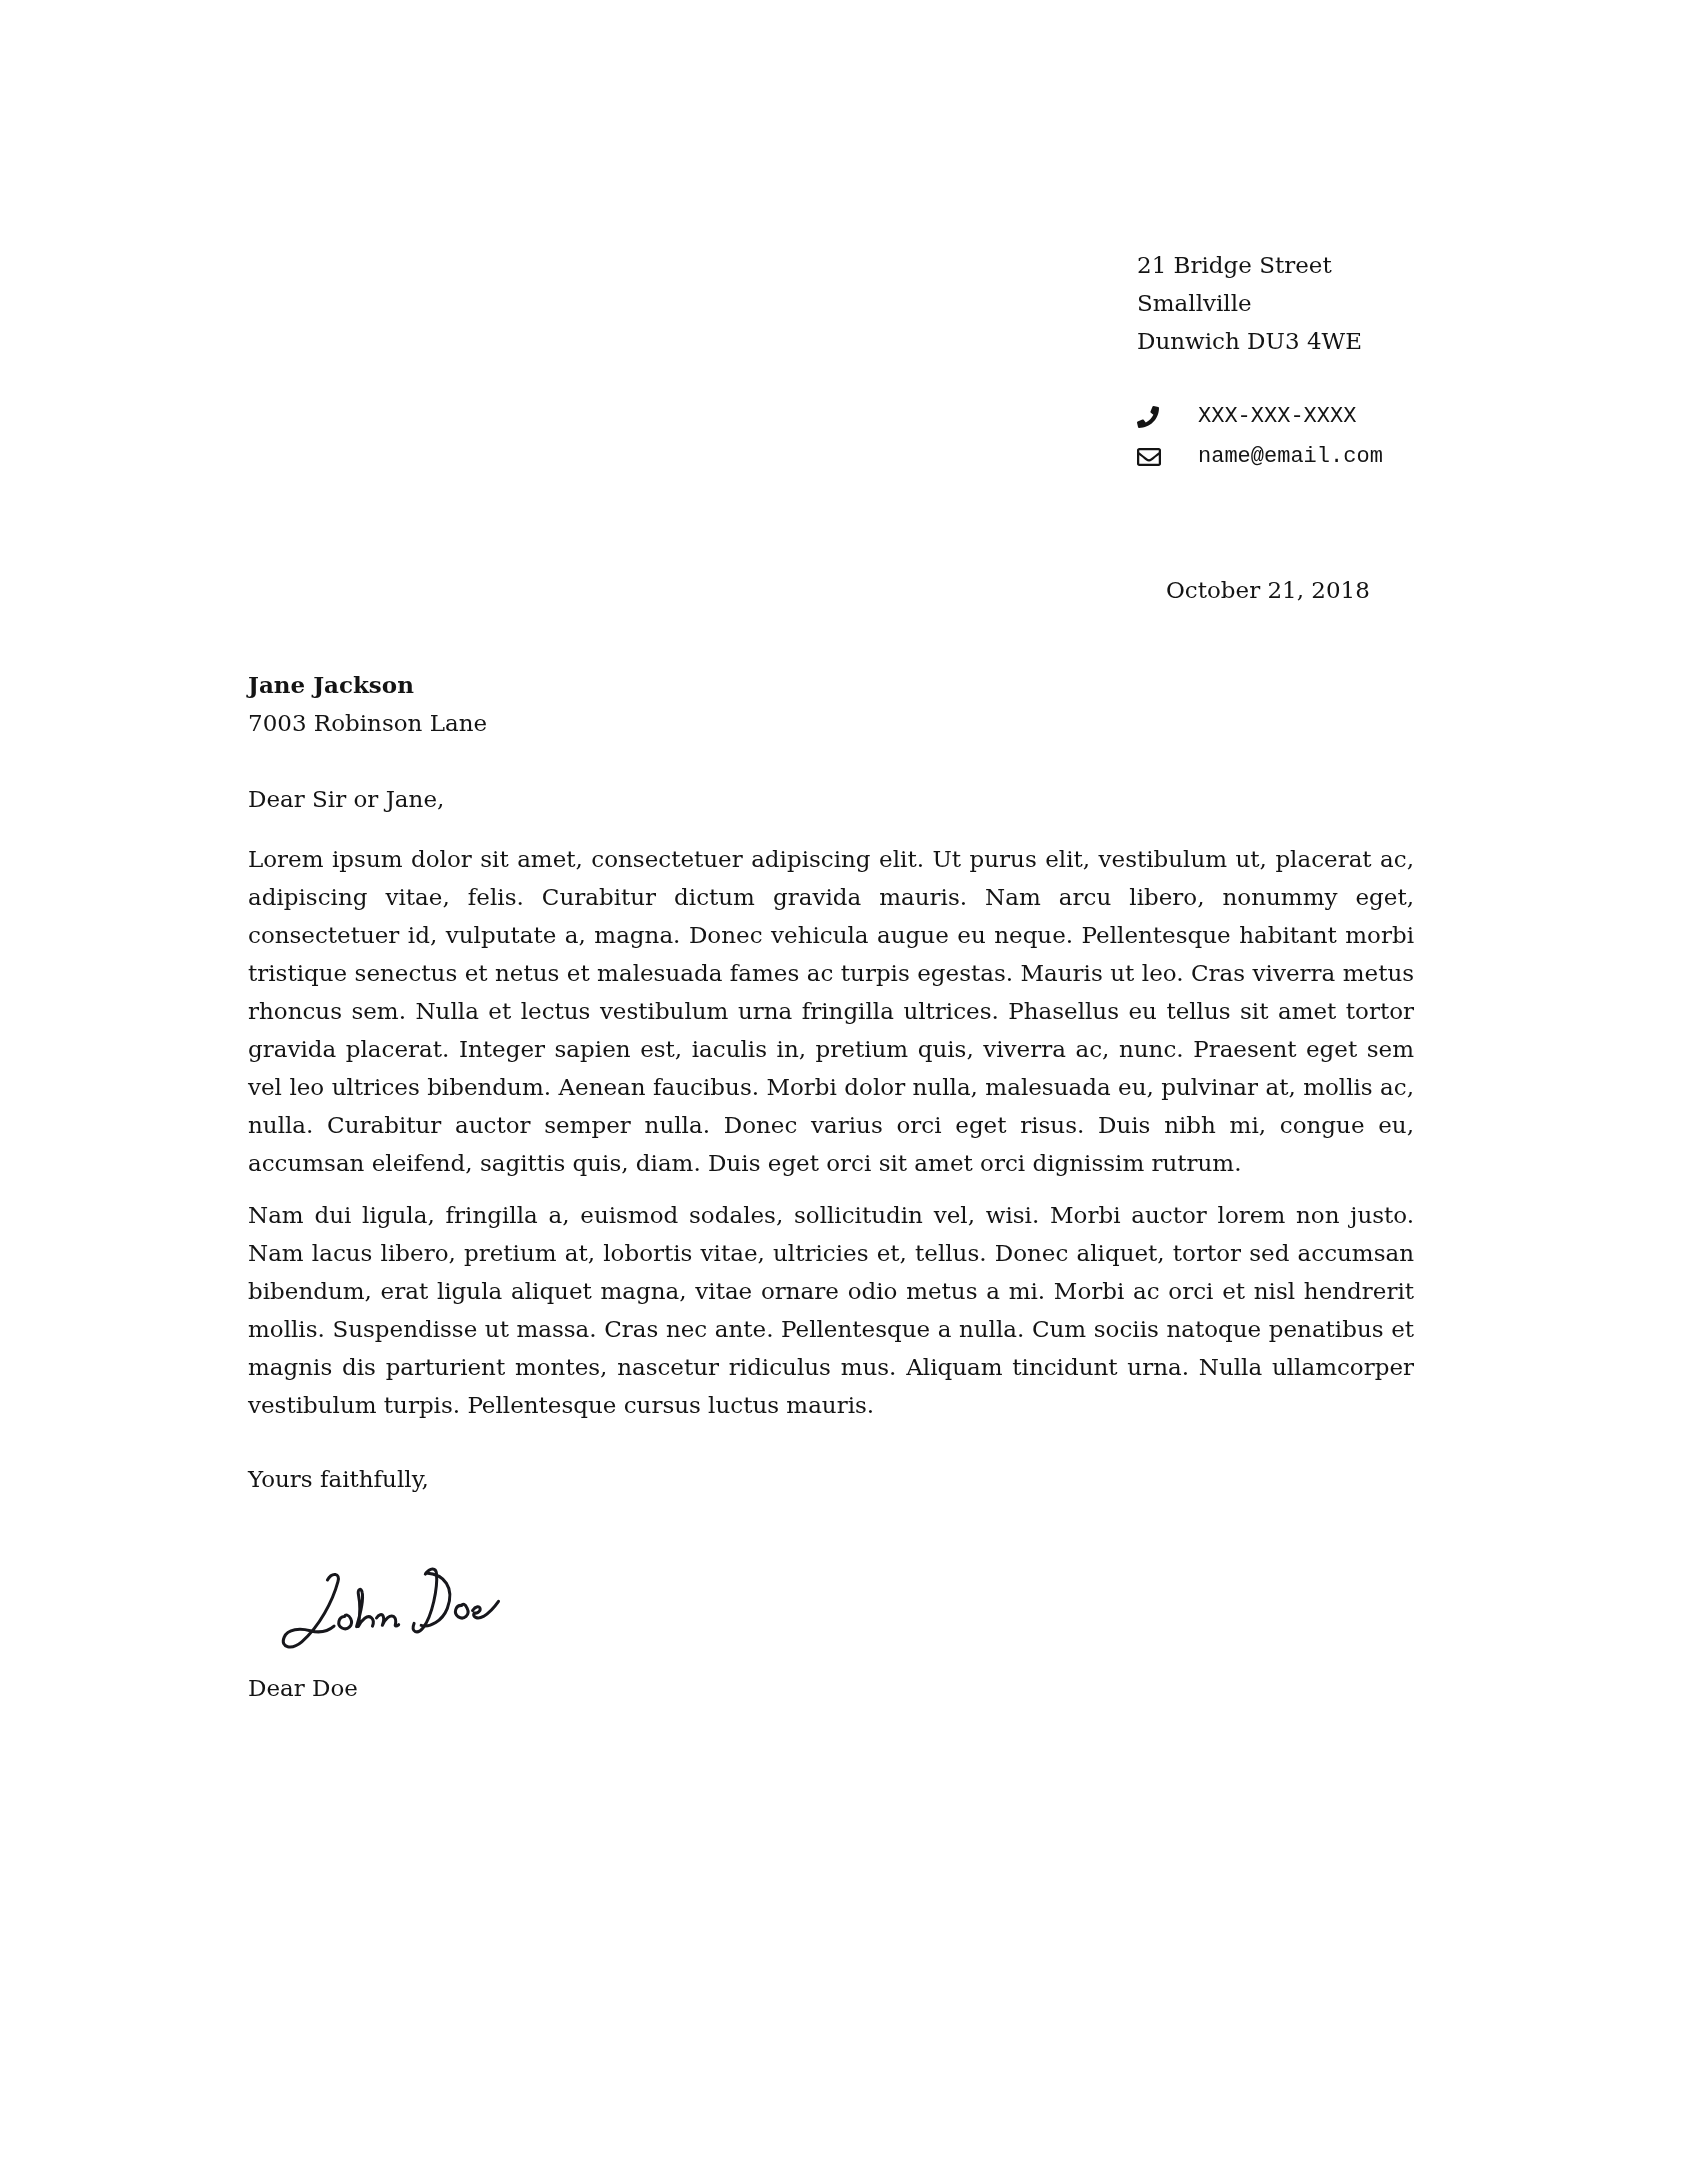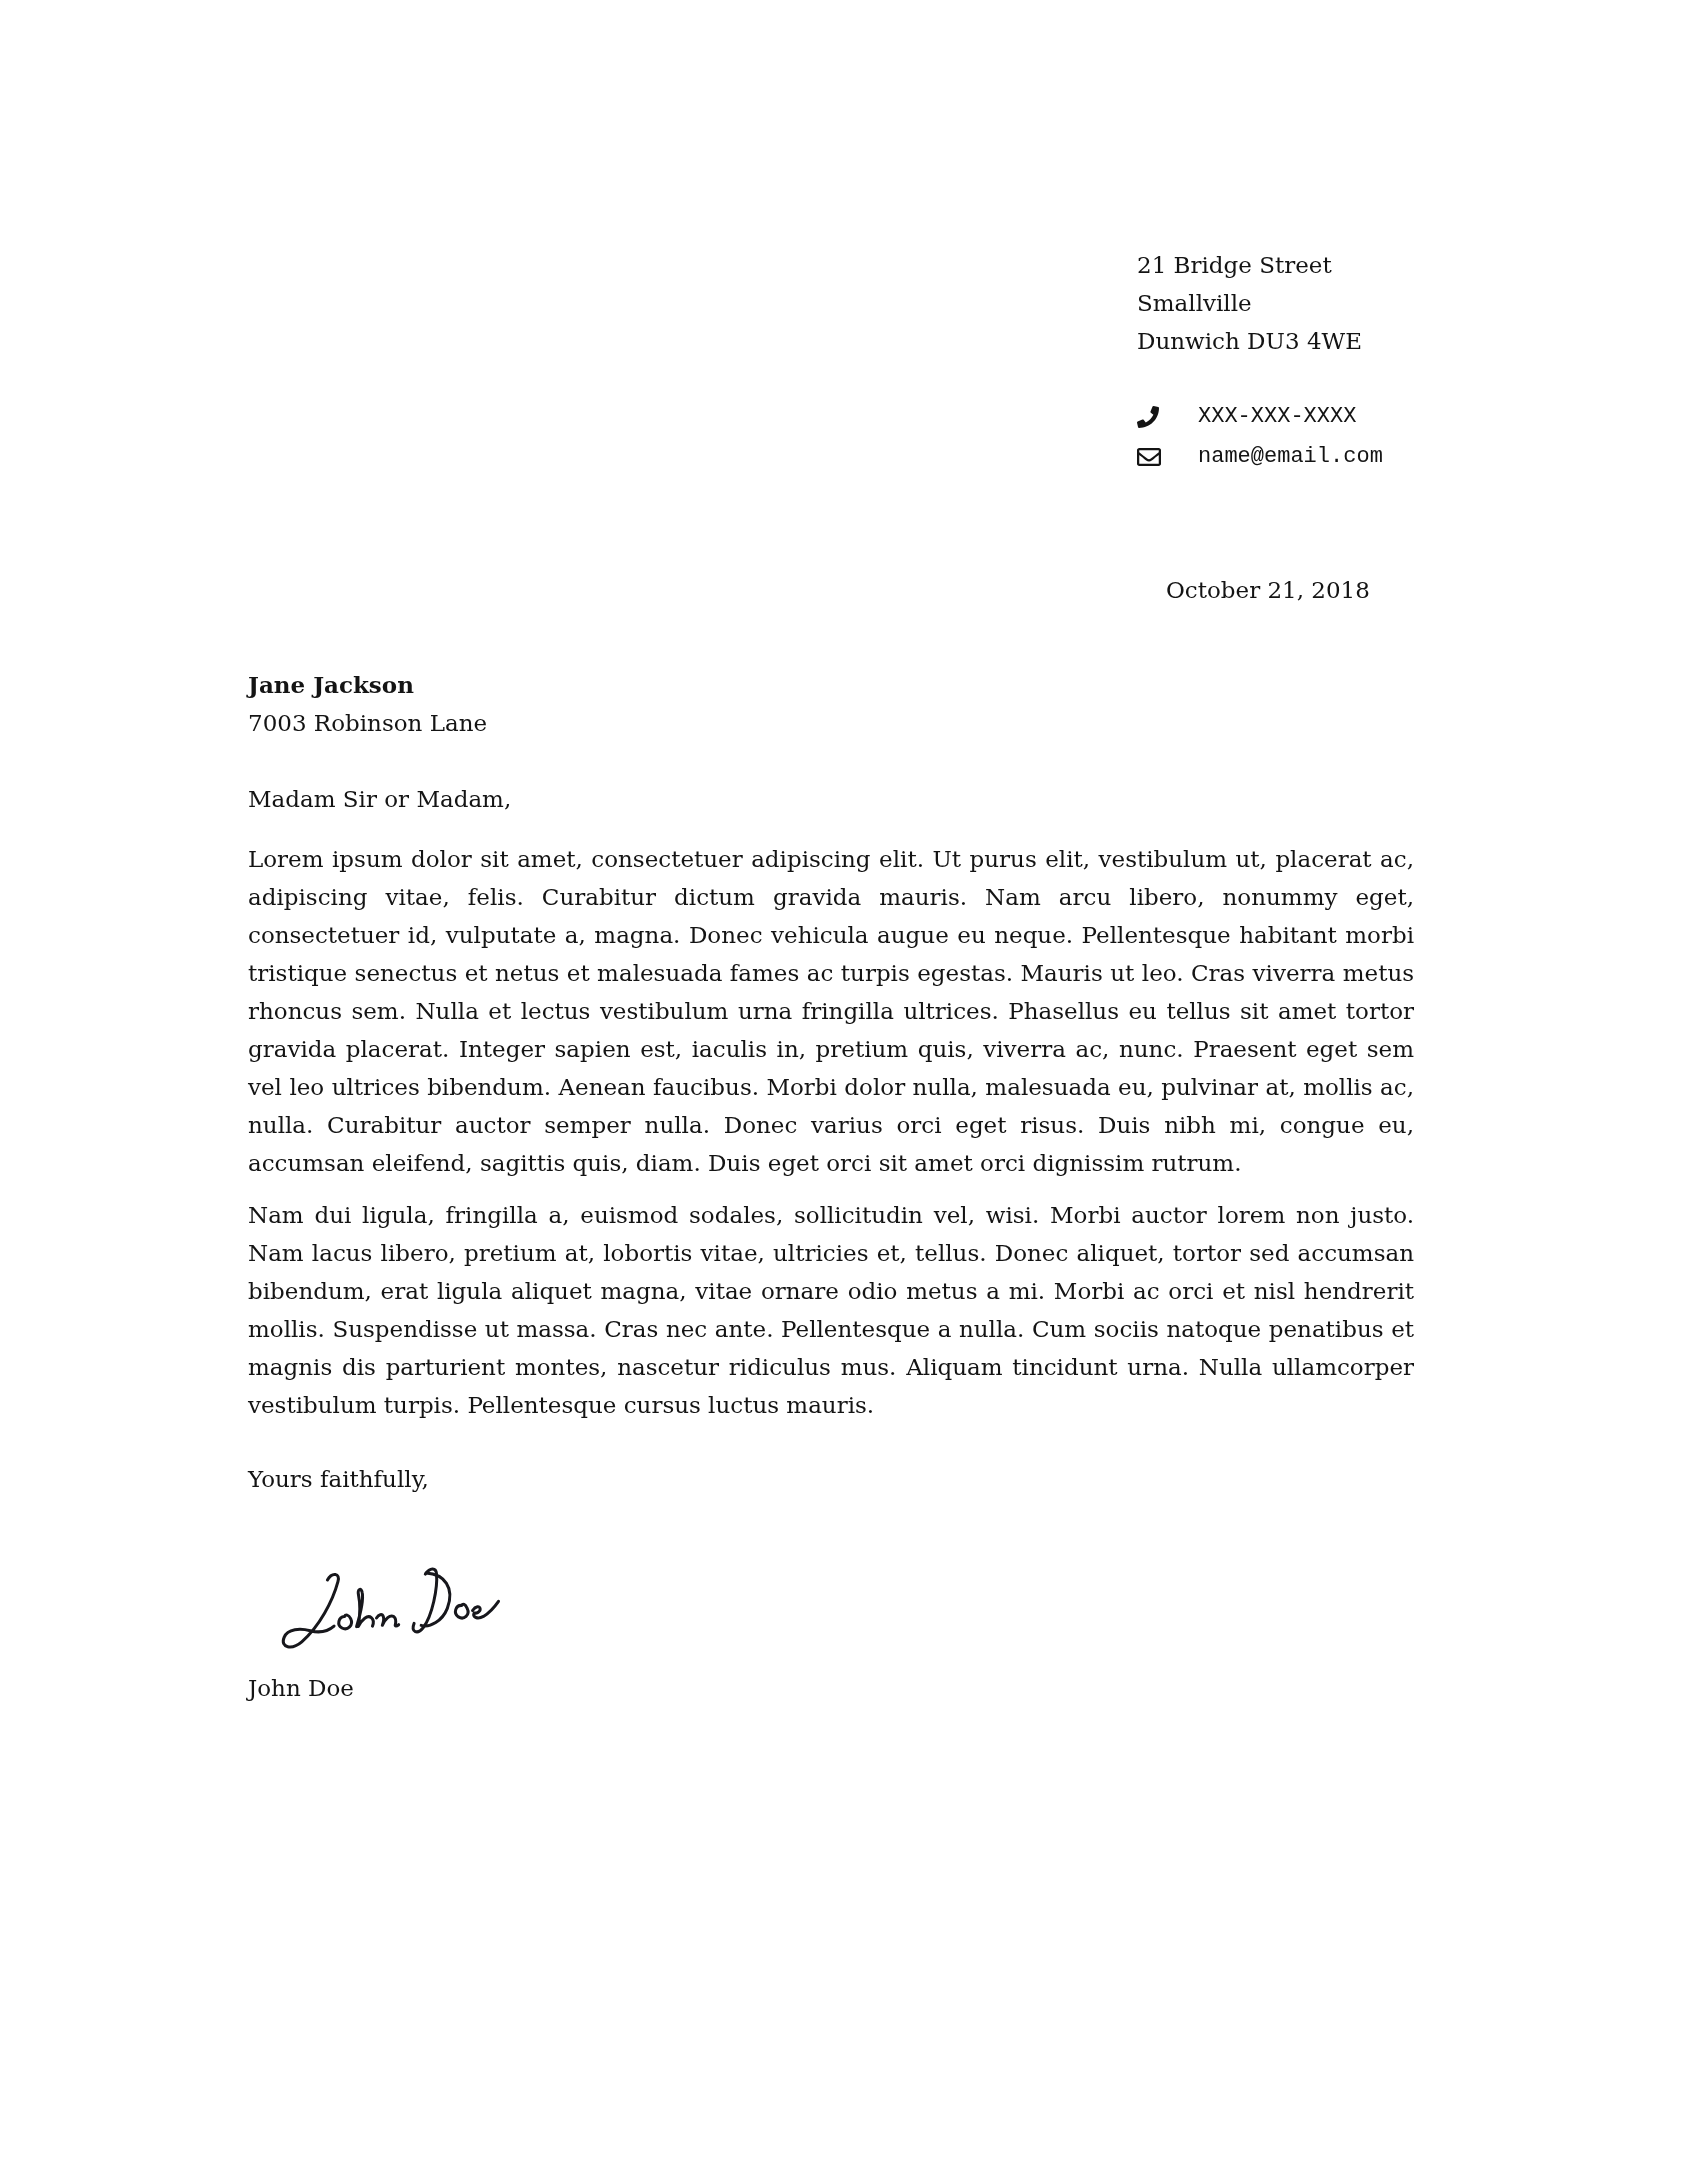--- a/index.html
+++ b/index.html
@@ -114,21 +114,21 @@
     </div>
 
     <div class="date-line">October 21, 2018</div>
   </div>
 
   <div class="recipient">
     <div class="recipient-name">Jane Jackson</div>
     <div>7003 Robinson Lane</div>
   </div>
 
-  <p class="salutation">Madam Sir or Madam,</p>
+  <p class="salutation">Dear Sir or Jane,</p>
 
   <p class="body-par">Lorem ipsum dolor sit amet, consectetuer adipiscing elit. Ut purus elit, vestibulum ut, placerat ac, adipiscing vitae, felis. Curabitur dictum gravida mauris. Nam arcu libero, nonummy eget, consectetuer id, vulputate a, magna. Donec vehicula augue eu neque. Pellentesque habitant morbi tristique senectus et netus et malesuada fames ac turpis egestas. Mauris ut leo. Cras viverra metus rhoncus sem. Nulla et lectus vestibulum urna fringilla ultrices. Phasellus eu tellus sit amet tortor gravida placerat. Integer sapien est, iaculis in, pretium quis, viverra ac, nunc. Praesent eget sem vel leo ultrices bibendum. Aenean faucibus. Morbi dolor nulla, malesuada eu, pulvinar at, mollis ac, nulla. Curabitur auctor semper nulla. Donec varius orci eget risus. Duis nibh mi, congue eu, accumsan eleifend, sagittis quis, diam. Duis eget orci sit amet orci dignissim rutrum.</p>
   <p class="body-par second">Nam dui ligula, fringilla a, euismod sodales, sollicitudin vel, wisi. Morbi auctor lorem non justo. Nam lacus libero, pretium at, lobortis vitae, ultricies et, tellus. Donec aliquet, tortor sed accumsan bibendum, erat ligula aliquet magna, vitae ornare odio metus a mi. Morbi ac orci et nisl hendrerit mollis. Suspendisse ut massa. Cras nec ante. Pellentesque a nulla. Cum sociis natoque penatibus et magnis dis parturient montes, nascetur ridiculus mus. Aliquam tincidunt urna. Nulla ullamcorper vestibulum turpis. Pellentesque cursus luctus mauris.</p>
 
   <p class="closing">Yours faithfully,</p>
 
   <div class="signature-wrap">
     <svg viewBox="0 0 600 210" width="258" height="92">
       <g fill="none" stroke="#17171c" stroke-width="7" stroke-linecap="round" stroke-linejoin="round">
 
@@ -144,16 +144,16 @@
 
         <path d="M 410 38 C 452 44 474 78 452 124 C 438 152 408 166 388 158"></path>
 
         <path d="M 486 120 C 472 118 464 136 476 146 C 488 155 504 144 498 128 C 494 117 489 116 486 120"></path>
 
         <path d="M 510 134 C 518 124 528 124 528 132 C 528 139 518 142 513 140 C 508 150 520 156 534 150 C 550 142 562 130 572 118"></path>
       </g>
     </svg>
   </div>
 
-  <div class="signer-name">John Doe</div>
+  <div class="signer-name">Dear Doe</div>
 
 </div>
 
 
 </body></html>

